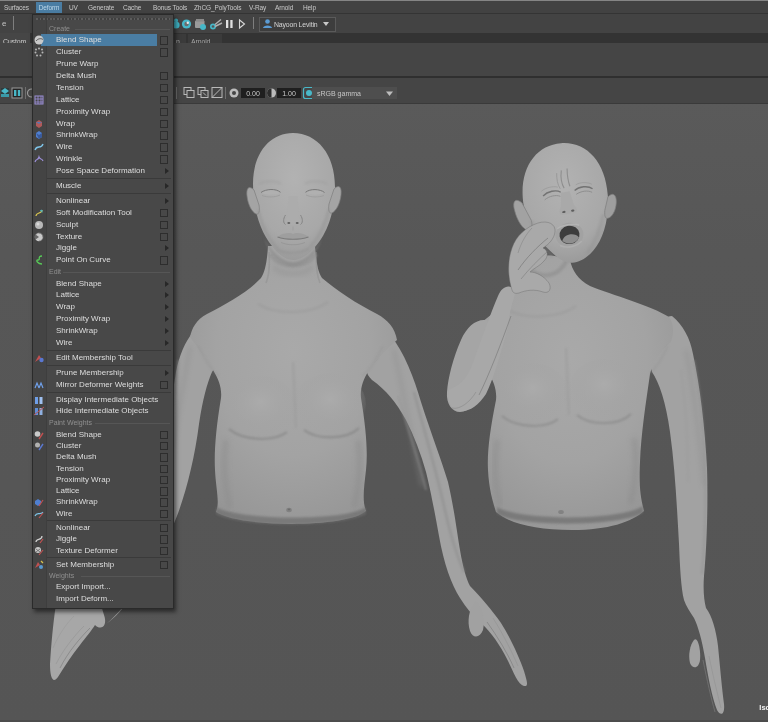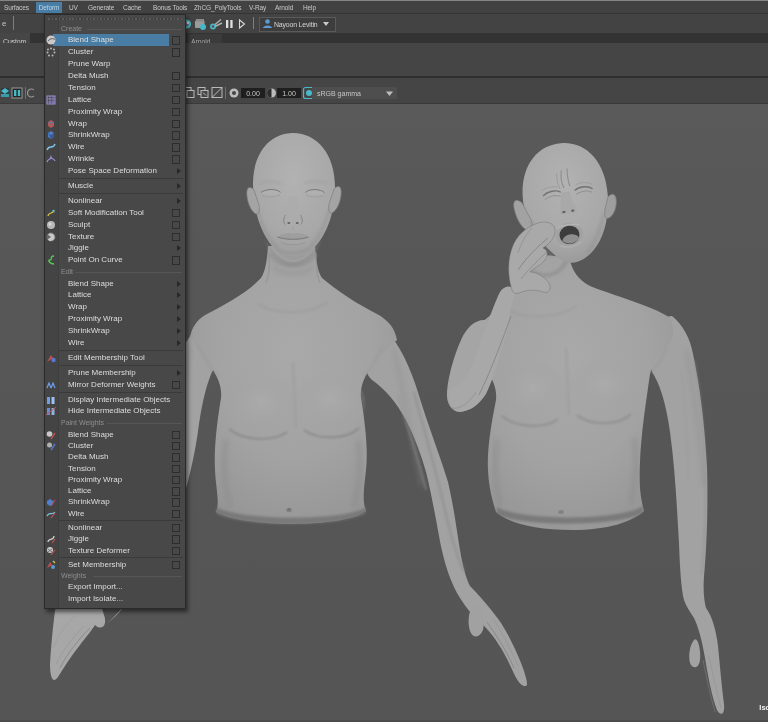--- a/index.html
+++ b/index.html
@@ -14,21 +14,21 @@
 #statusline{left:0;top:14px;width:768px;height:19px;background:#434343;z-index:20;}
 #tabrow{left:0;top:33px;width:768px;height:10px;background:#333333;z-index:20;}
 #shelf{left:0;top:43px;width:768px;height:33px;background:#454545;z-index:20;}
 #ptb{left:0;top:76px;width:768px;height:28px;background:#454545;border-top:2px solid #2f2f2f;
  box-sizing:border-box;border-bottom:1px solid #3a3a3a;z-index:20;}
 .vsep{position:absolute;width:1px;background:#7e7e7e;}
 .tabtxt{position:absolute;font-size:6.9px;letter-spacing:-0.1px;color:#a8a8a8;top:4px;}
 
 #menu{left:32px;top:14px;width:142px;background:#484848;z-index:50;
  border:1px solid #2a2a2a;box-sizing:border-box;
- box-shadow:2px 3px 4px rgba(10,10,10,0.55);font-size:8px;color:#dedede;margin-left:12px;}
+ box-shadow:2px 3px 4px rgba(10,10,10,0.55);font-size:8px;color:#dedede;}
 #menu .tear{height:8px;position:relative;}
 #menu .tear:before{content:"";position:absolute;left:3px;right:3px;top:2.5px;height:2px;
  background:repeating-linear-gradient(90deg,#5c5c5c 0 1.5px,#3f3f3f 1.5px 3.5px);}
 #menu .hd{height:11.3px;line-height:12.5px;padding-left:16px;color:#8f8f8f;position:relative;font-size:7px;}
 #menu .hd i{position:absolute;right:3px;top:5.5px;height:1px;background:#565656;font-style:normal;}
 #menu .it{height:11.9px;line-height:11.9px;padding-left:23px;position:relative;white-space:nowrap;}
 #menu .s2 .it,#menu .it.s2{height:11.3px;line-height:11.3px;}
 #menu .sep{height:3px;position:relative;}
 #menu .sep:before{content:"";position:absolute;left:14px;right:2px;top:1px;height:1px;background:#3a3a3a;}
 #menu .hlrow{position:absolute;left:8px;right:16px;top:0;bottom:0;background:#4a7da3;z-index:-1;}
@@ -529,19 +529,19 @@
             <path d="M5 9 L9 4" stroke="#c05050" stroke-width="1.2"></path>
           </svg></span>Texture Deformer<span class="cb"></span></div>
  <div class="sep"></div>
  <div class="it"><span class="ic"><svg width="10" height="10">
             <path d="M1 8 L4 2 L6 5 Z" fill="#c05050"></path>
             <circle cx="7" cy="7" r="2" fill="#5a9ad0"></circle>
             <path d="M7 1 L9 3" stroke="#d8c44f" stroke-width="1.2"></path>
           </svg></span>Set Membership<span class="cb"></span></div>
  <div class="hd">Weights<i style="left:48px;"></i></div>
  <div class="it">Export Import...</div>
- <div class="it">Import Isolate...</div>
+ <div class="it">Import Deform...</div>
  </div>
  <div style="height:4px;"></div>
 </div>
 
 <div class="abs" id="isolate">Isolate : front -Z</div>
 <div class="abs" style="left:0;top:720px;width:768px;height:2px;background:#4c4c4c;z-index:6;"></div>
 
 </body></html>

